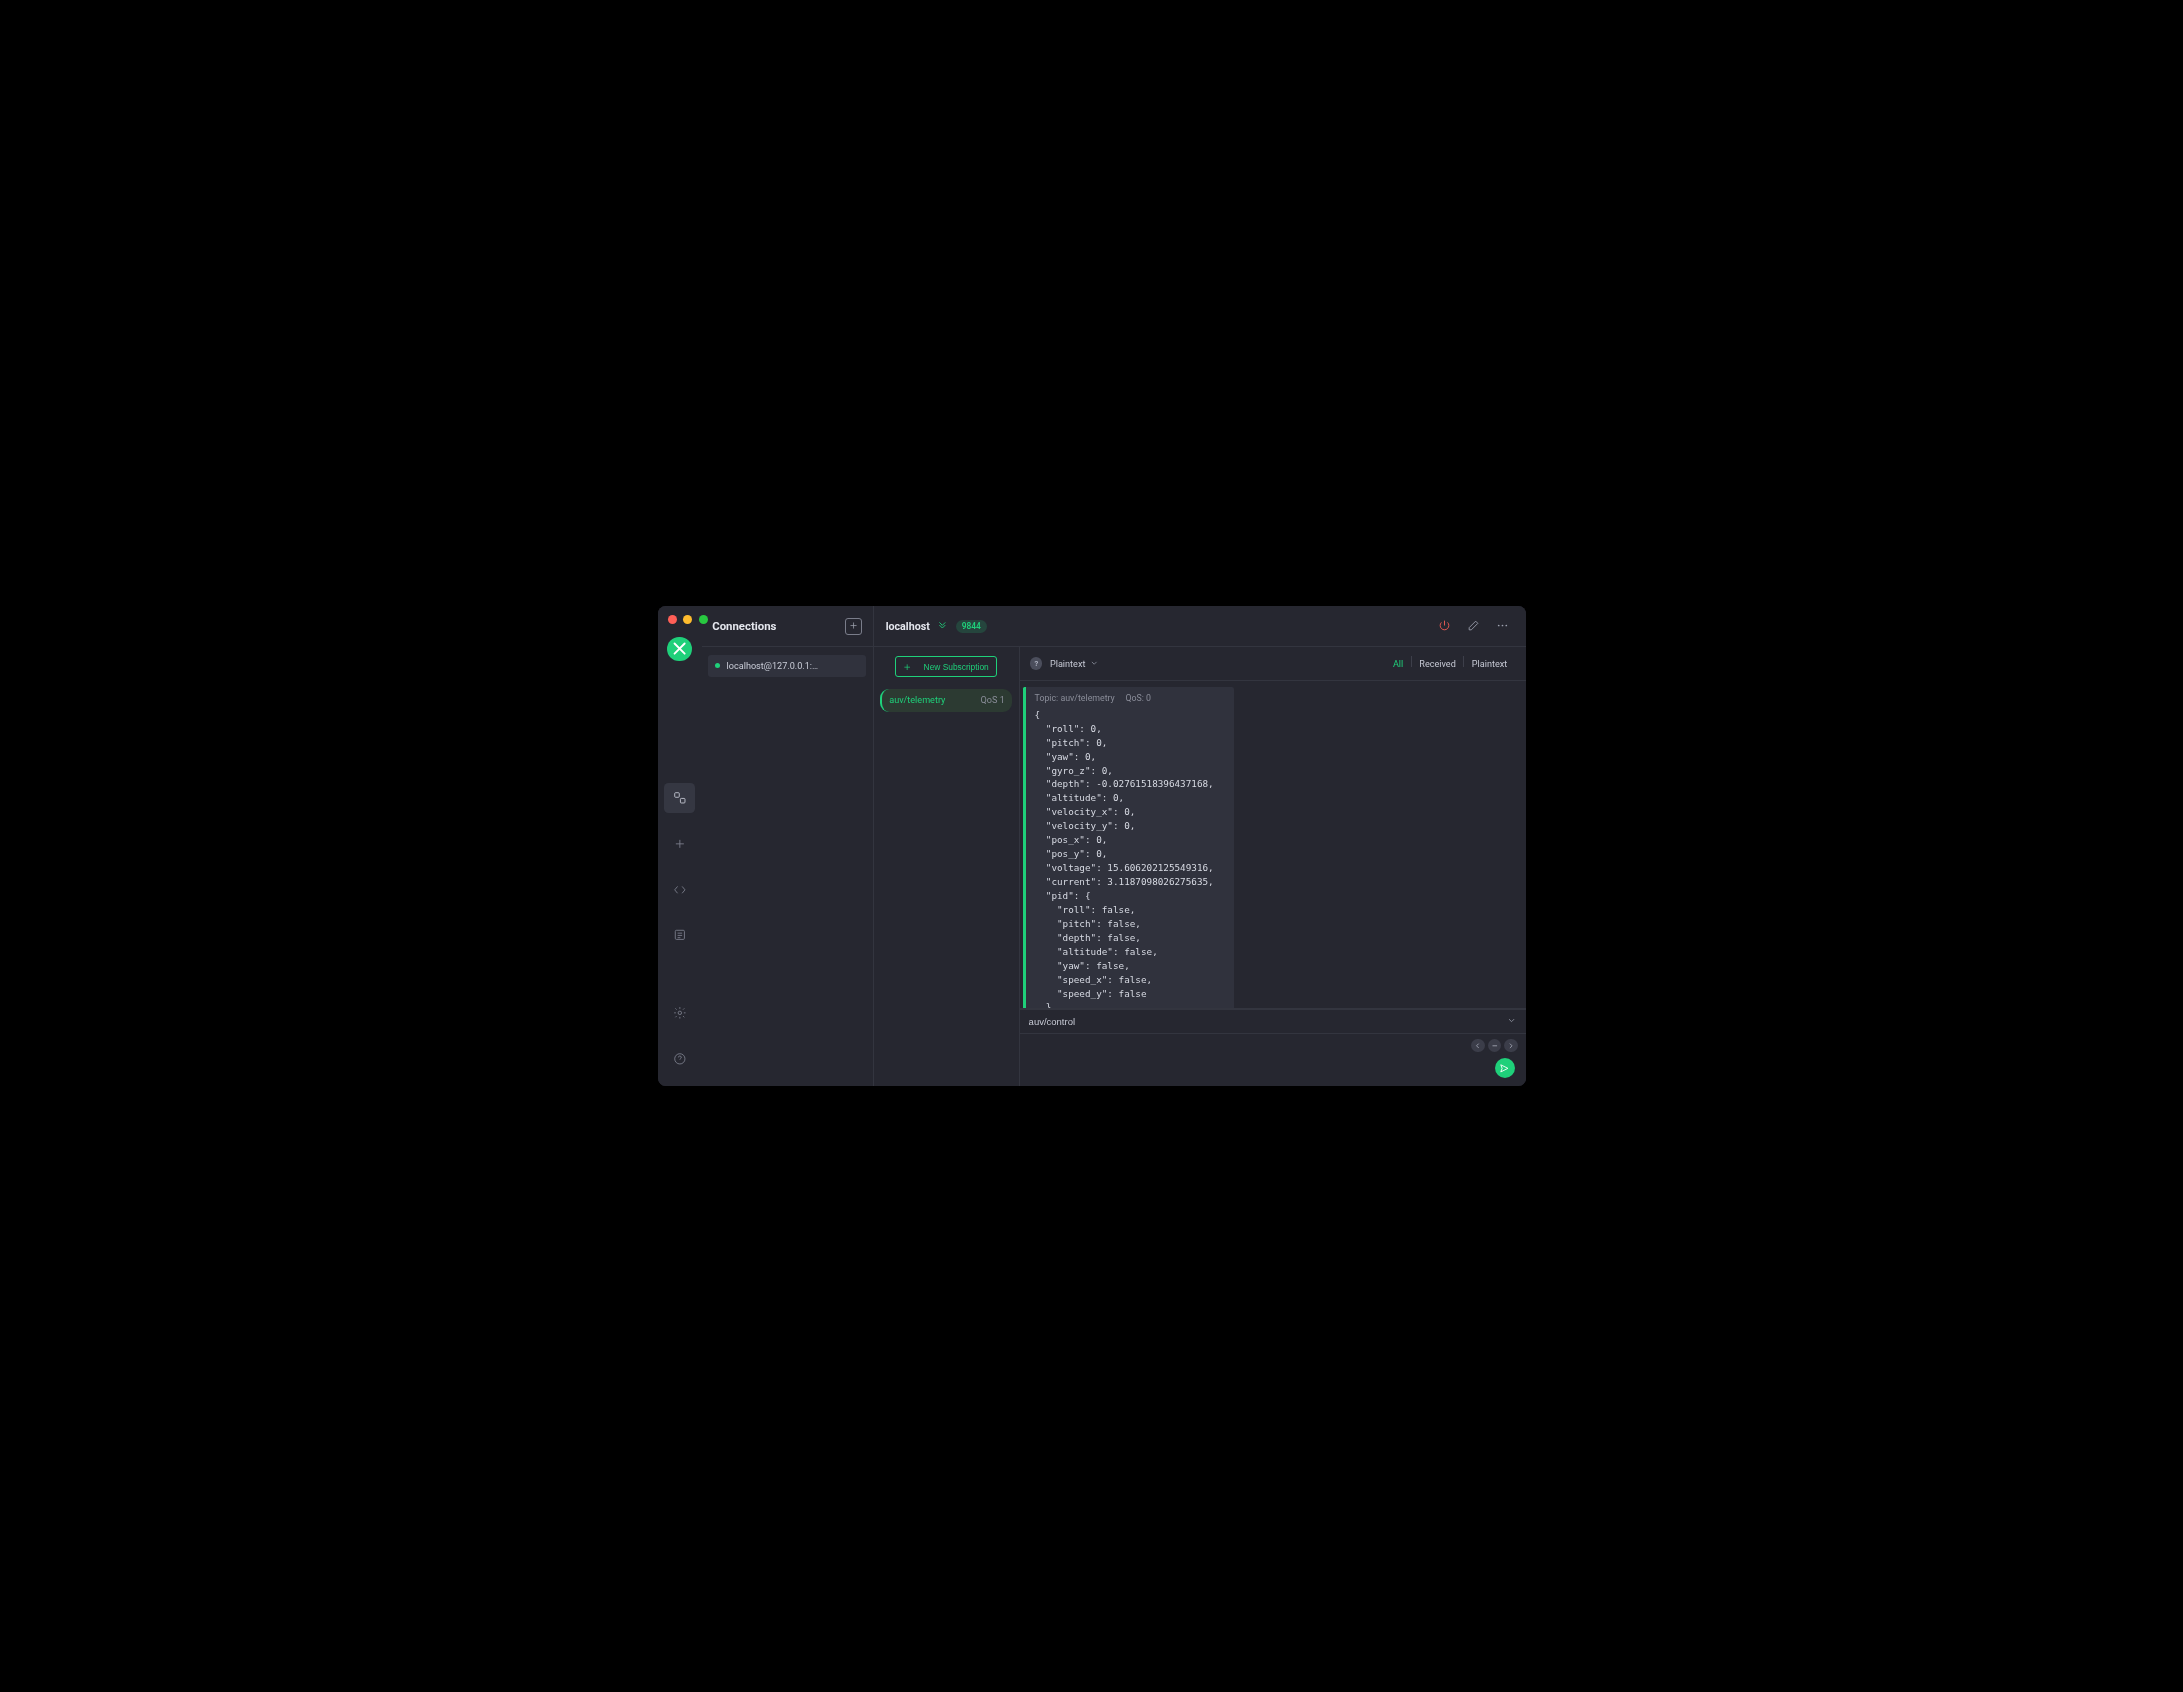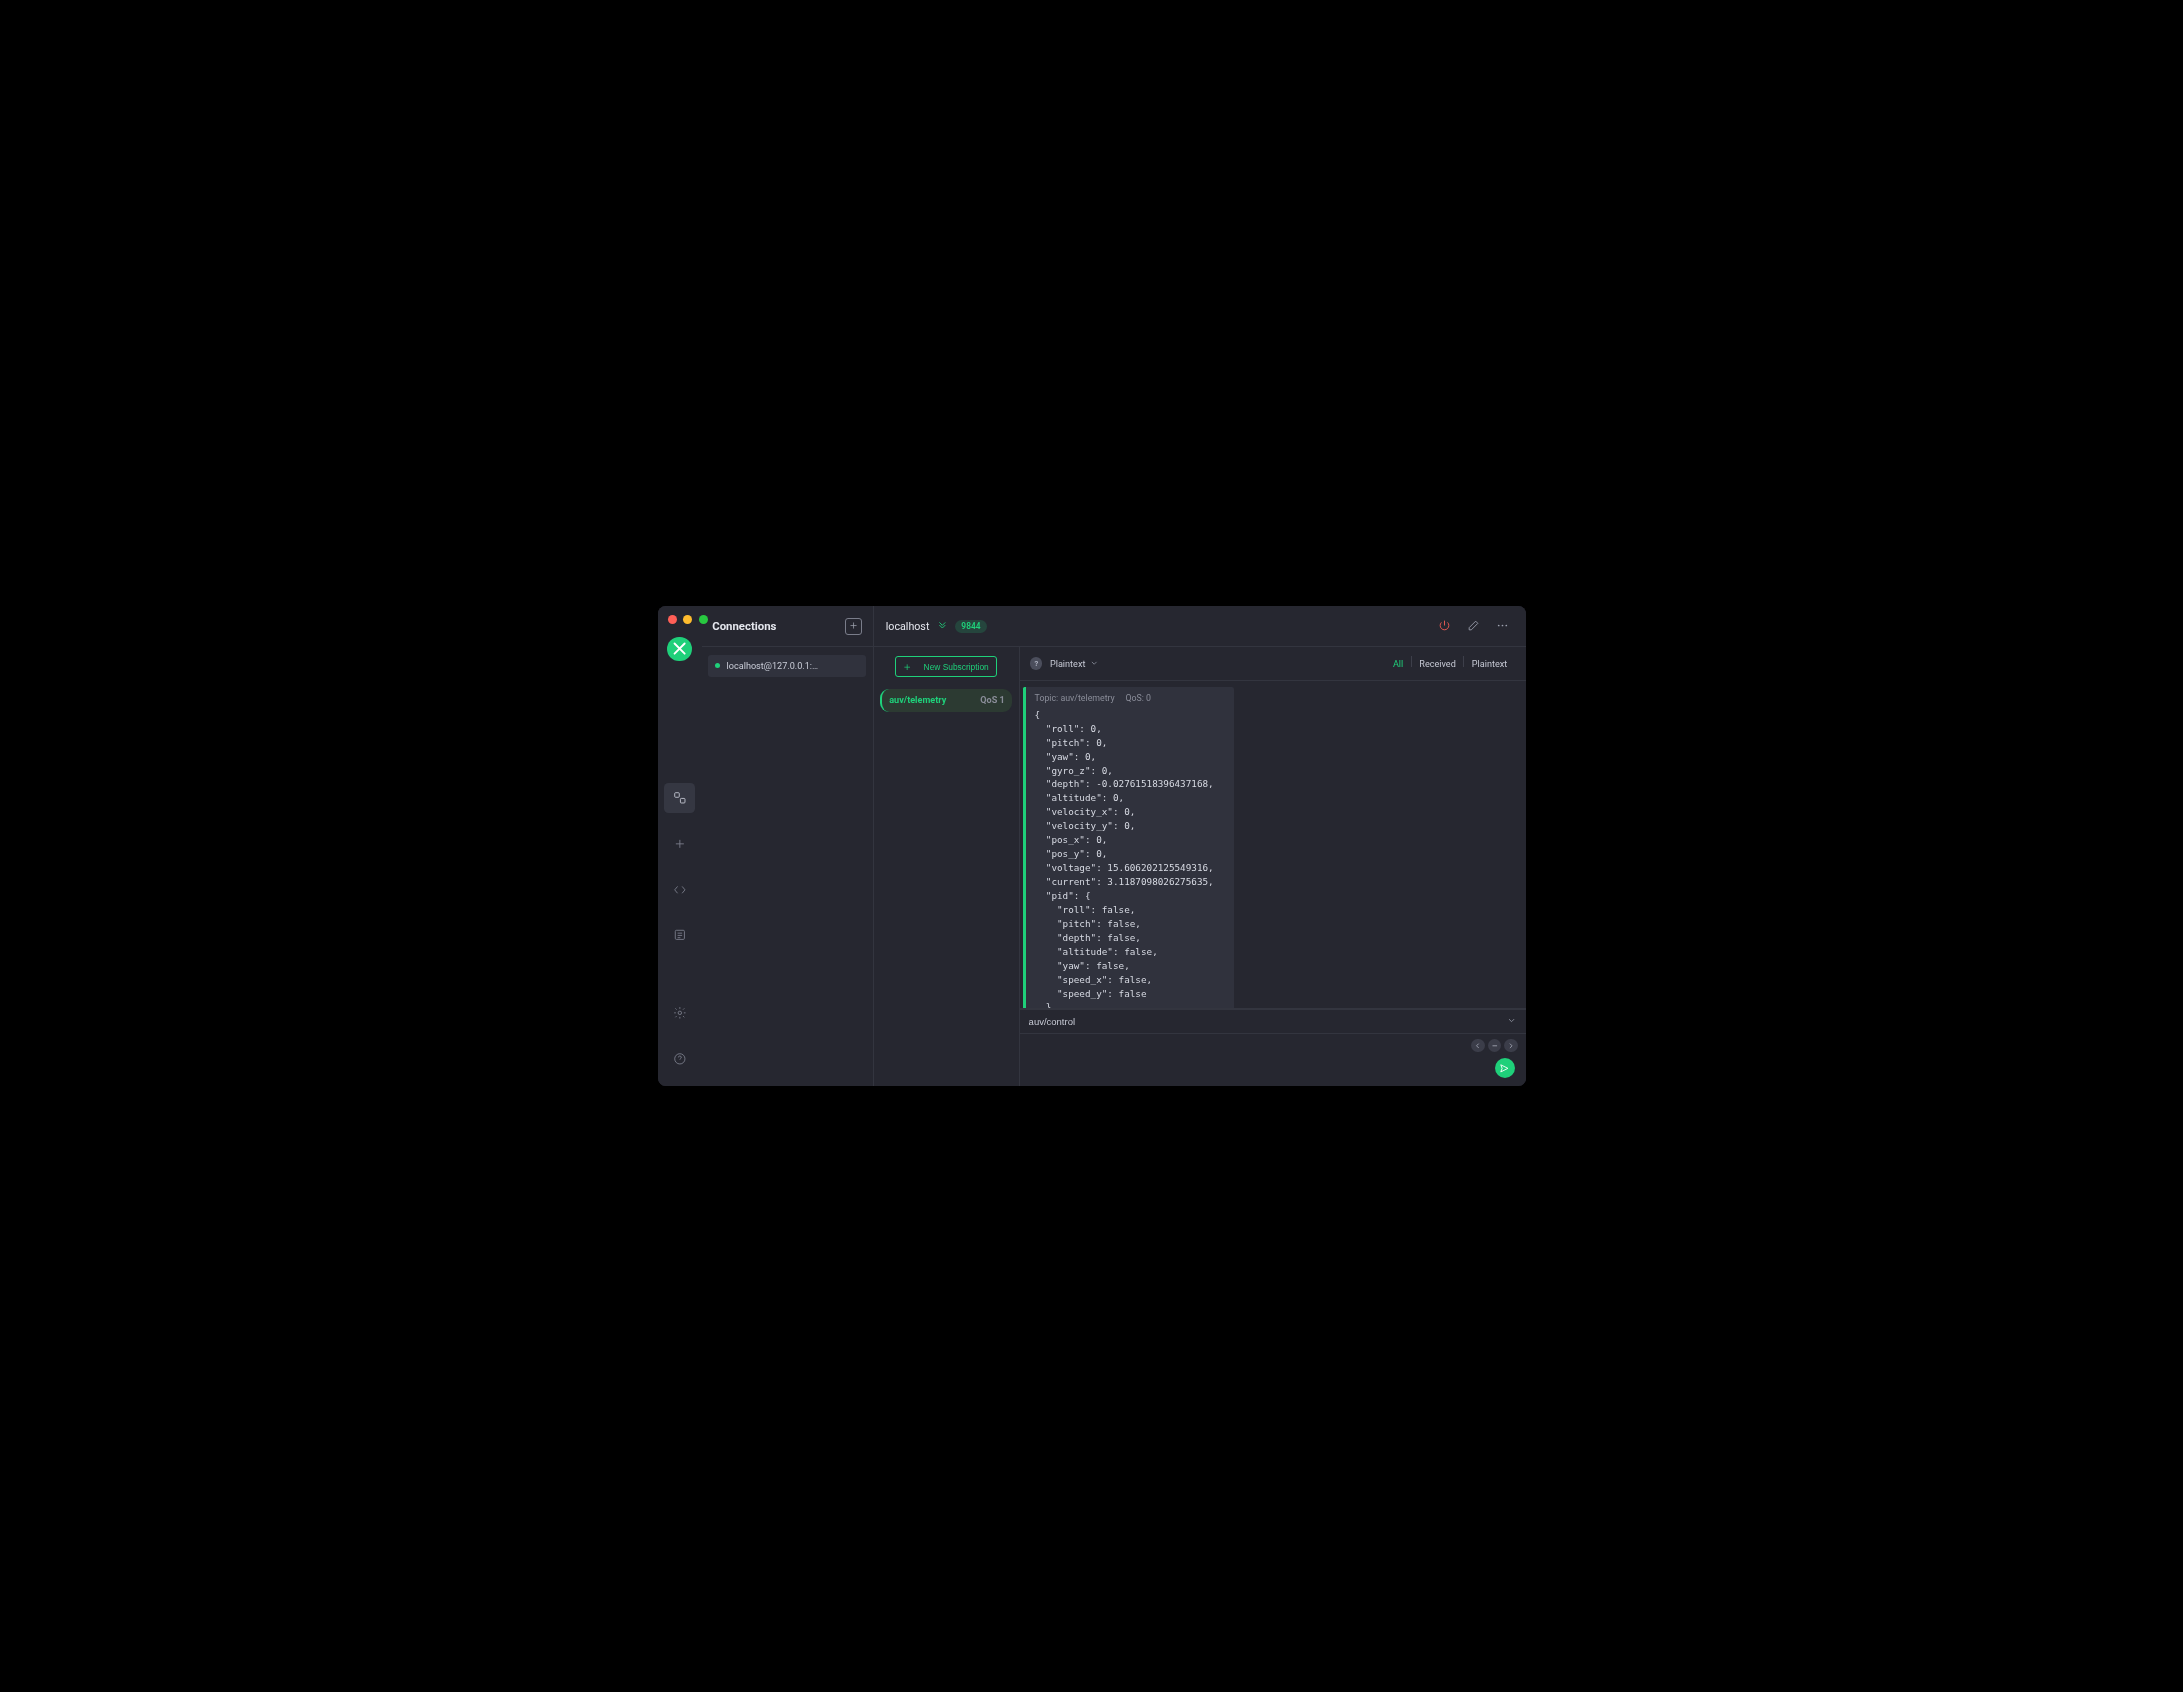--- a/index.html
+++ b/index.html
@@ -118,21 +118,21 @@
   min-width:0;
 }
 .main-header {
   height: 41px;
   display: flex;
   align-items: center;
   padding: 0 12.2px;
   border-bottom: 0.8px solid #33353f;
   gap: 7.6px;
 }
-.host-name { color: #e5e7ee; font-weight: 400; font-size: 10.7px; }
+.host-name { color: #e5e7ee; font-weight: 700; font-size: 10.7px; }
 .chev-down { color: #1fd07a; }
 .conn-badge {
   background: rgba(31,208,122,0.18);
   color: #1fd07a;
   font-size: 8.4px;
   font-weight: 600;
   padding: 1.5px 6.1px;
   border-radius: 7.6px;
 }
 .main-header-spacer { flex: 1; }
@@ -172,21 +172,20 @@
   margin: 0 auto;
 }
 .subs-list { padding: 3px 6.1px; }
 .sub-item {
   background: #2c3a32;
   border-left: 2.3px solid #1fd07a;
   border-radius: 9px;
   padding: 6.1px 7.6px;
   display:flex; align-items:center; justify-content: space-between;
   font-size: 9.1px;
-  font-weight: bold;
 }
 .sub-topic { color: #1fd07a; }
 .sub-qos { color: #8a8d99; }
 
 
 .msgs-col {
   flex:1;
   display:flex;
   flex-direction:column;
   min-width:0;

